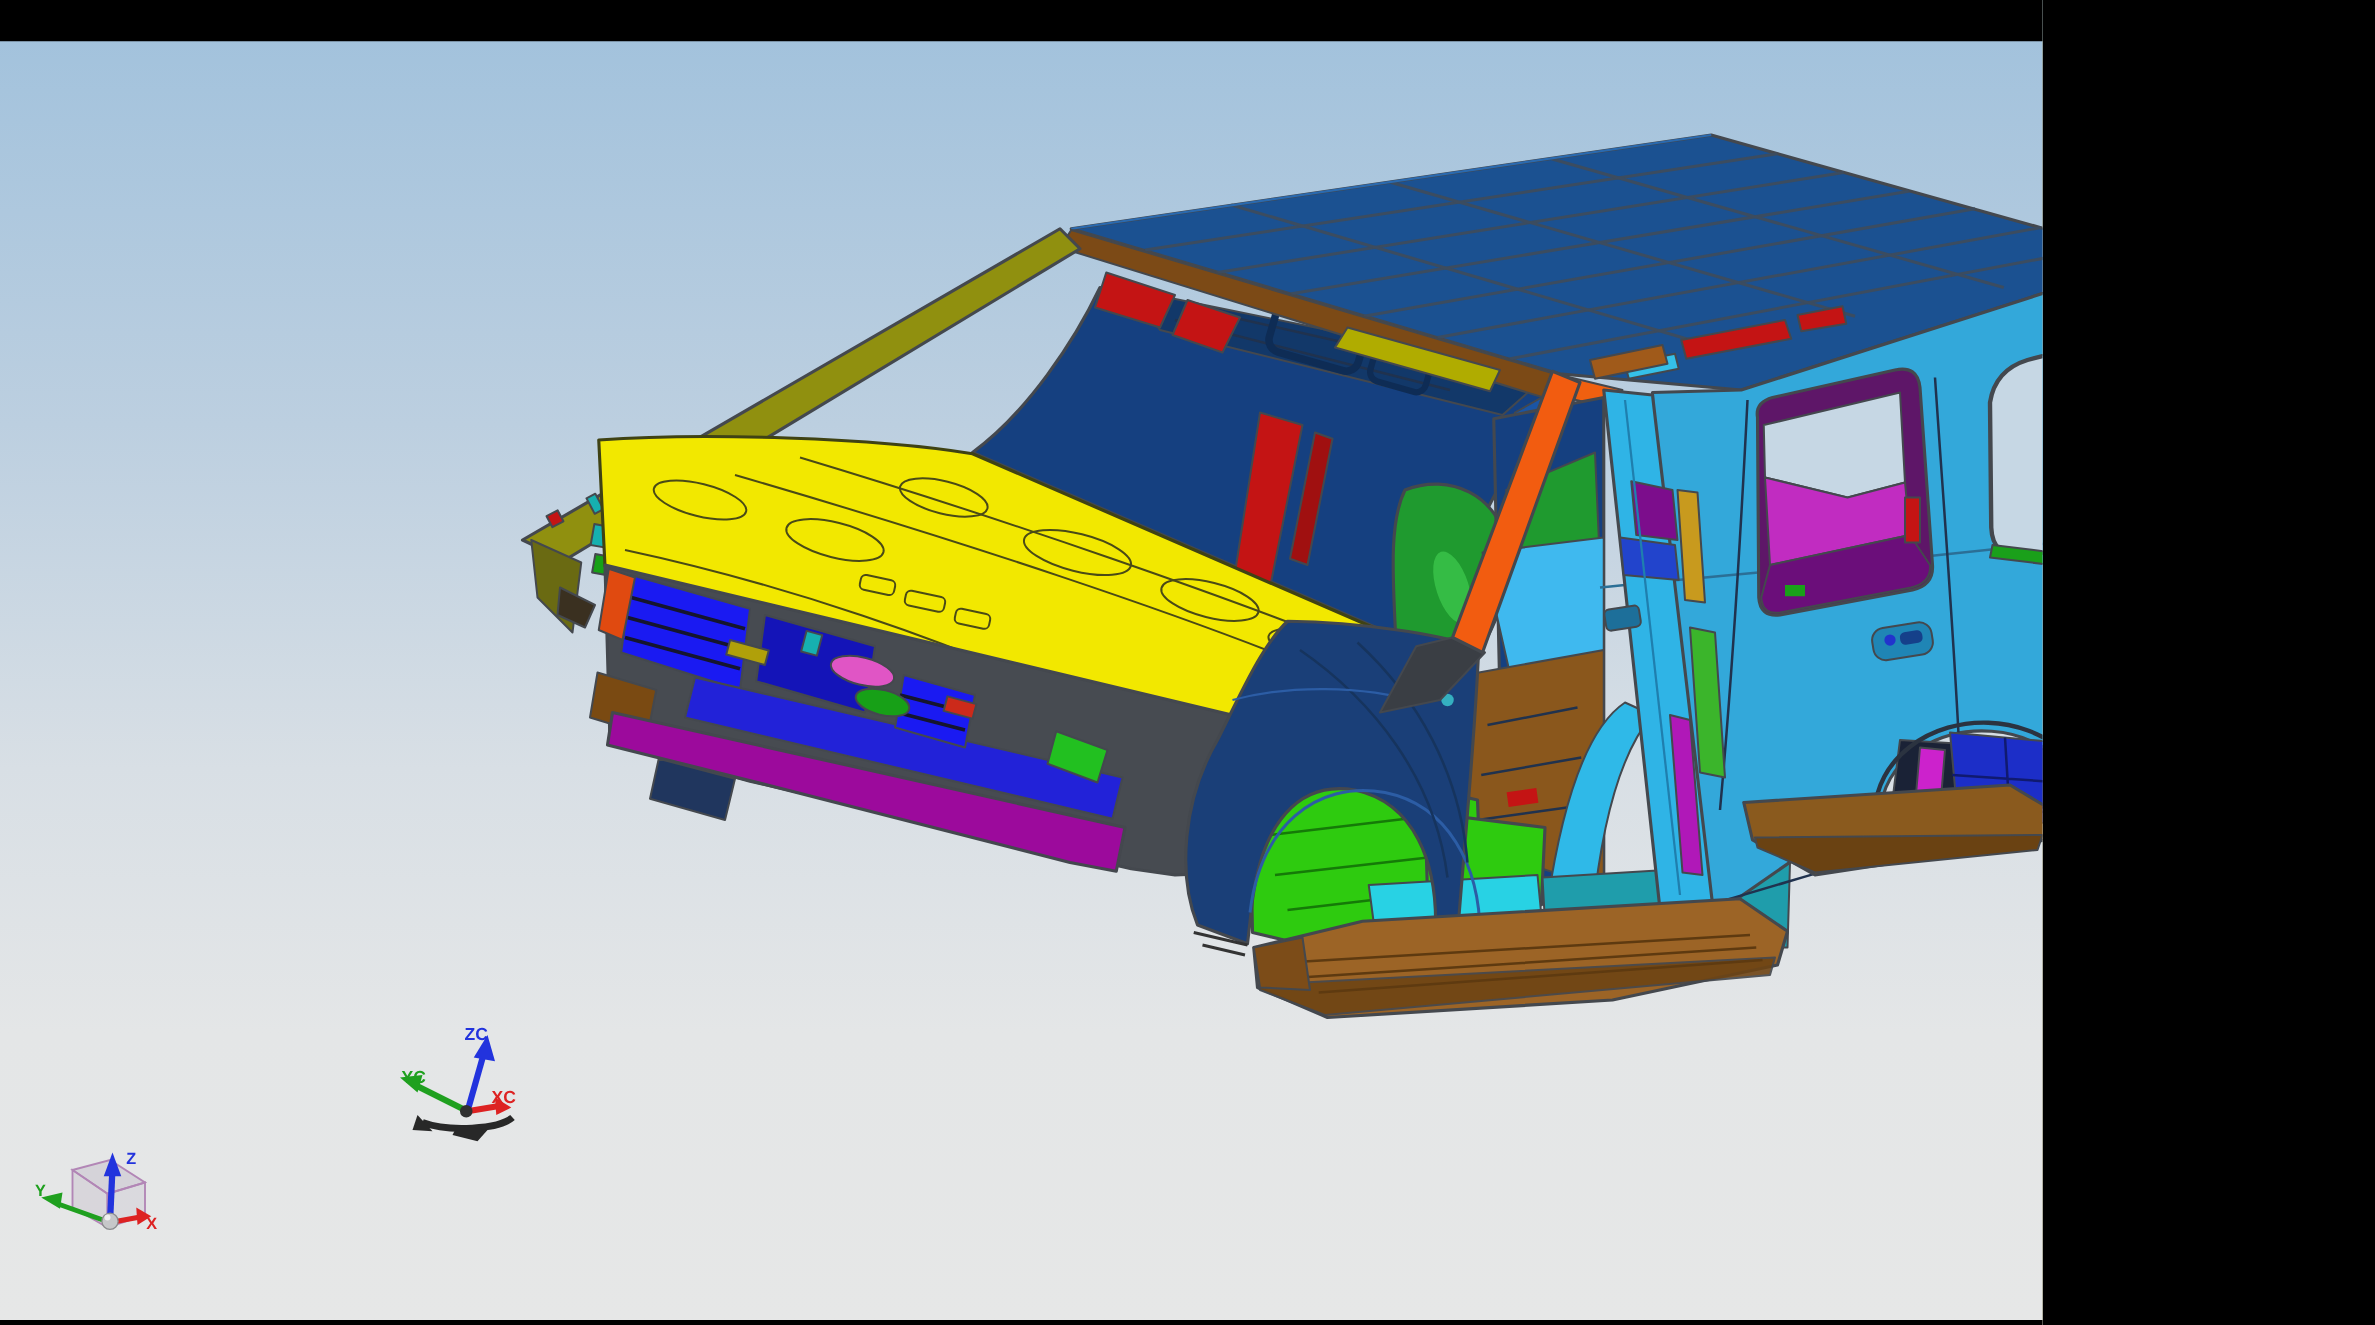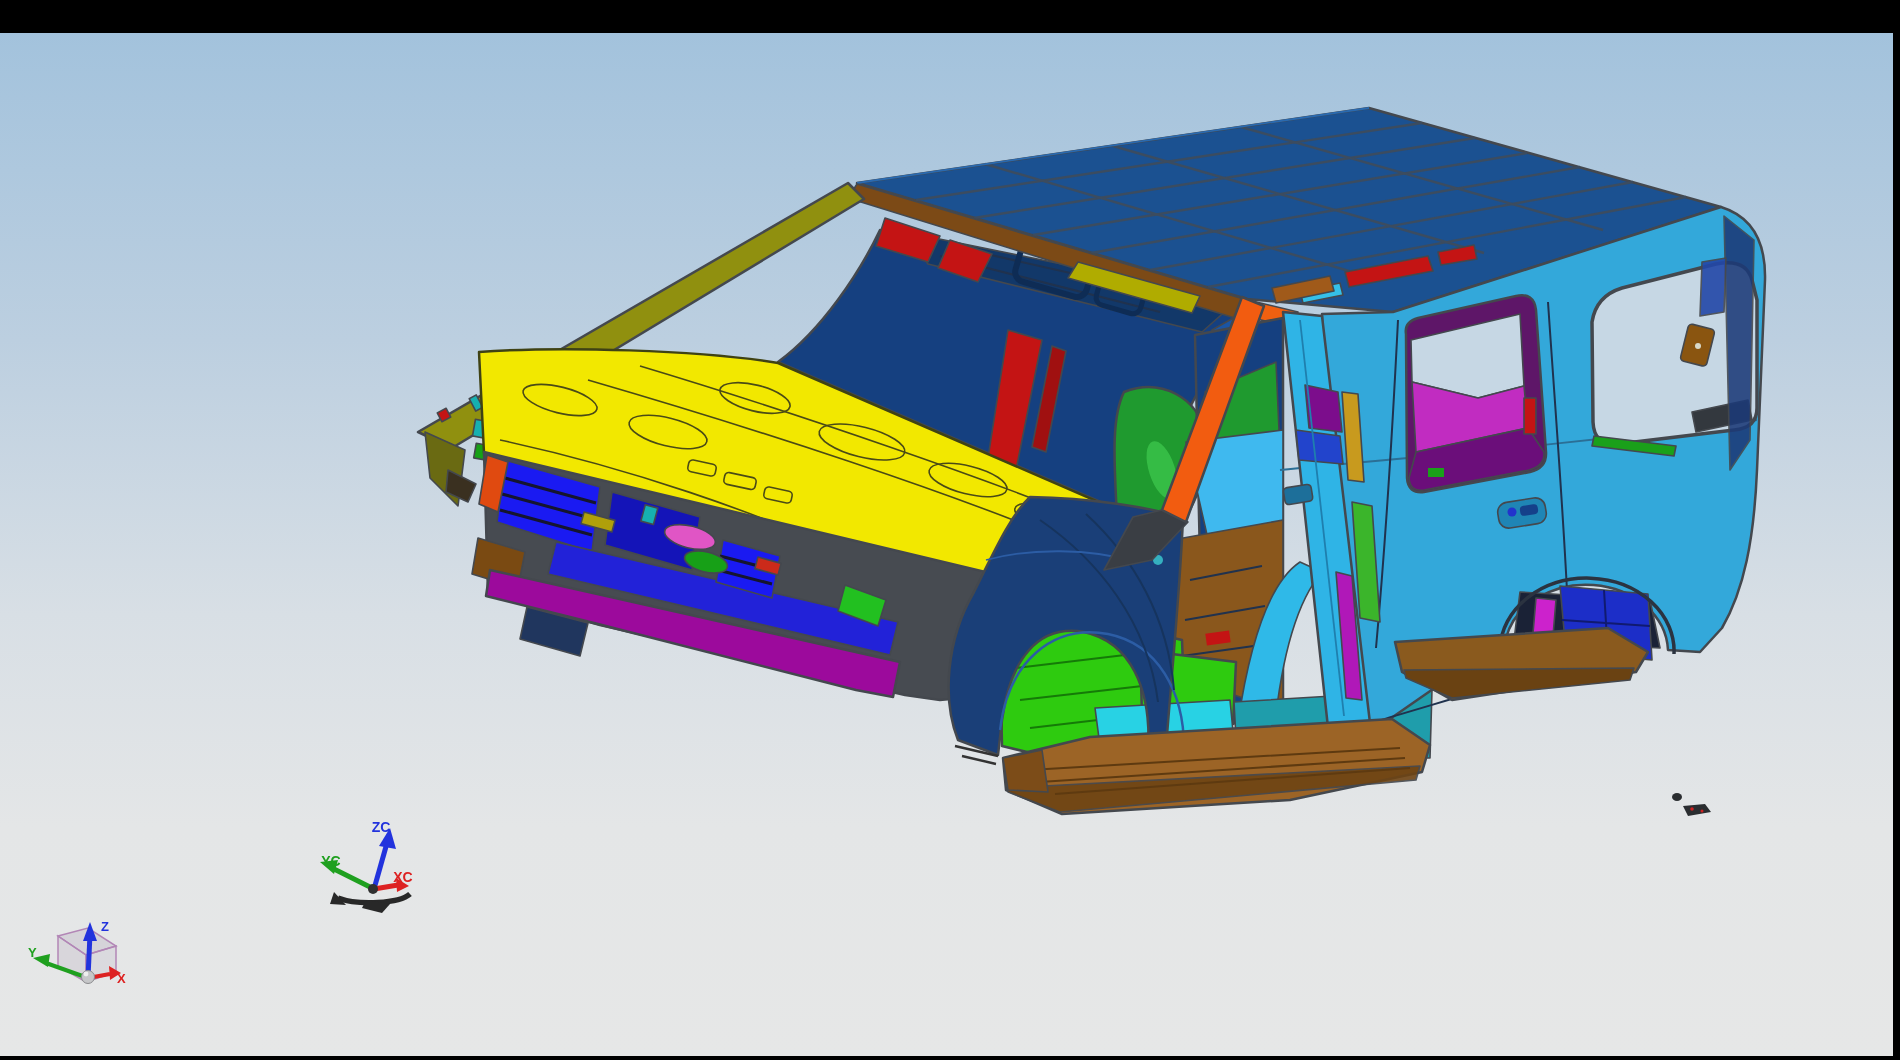--- a/index.html
+++ b/index.html
@@ -1,16 +1,16 @@
 <!DOCTYPE html>
 <html><head>
 <meta charset="utf-8">
 <style>
   html,body{margin:0;padding:0;background:#000;}
-  .stage{position:relative;width:1900px;height:1060px;overflow:hidden;background:#fef9c3;
+  .stage{position:relative;width:1634px;height:1060px;overflow:hidden;background:#fef9c3;
          font-family:"Liberation Sans",sans-serif;}
   svg{position:absolute;left:0;top:0;display:block;}
   text{font-family:"Liberation Sans",sans-serif;font-weight:bold;}
   .axis-label{font-size:14px;}
   .axis-label-sm{font-size:13px;}
   .part{stroke:#44484e;stroke-width:2.5;stroke-linejoin:round;}
   .thin{stroke-width:1.6;}
   .noline{stroke:none;}
   .detail{fill:none;stroke:#4a4a16;stroke-width:1.6;}
   .detail-dk{fill:none;stroke:#20324e;stroke-width:2;}

